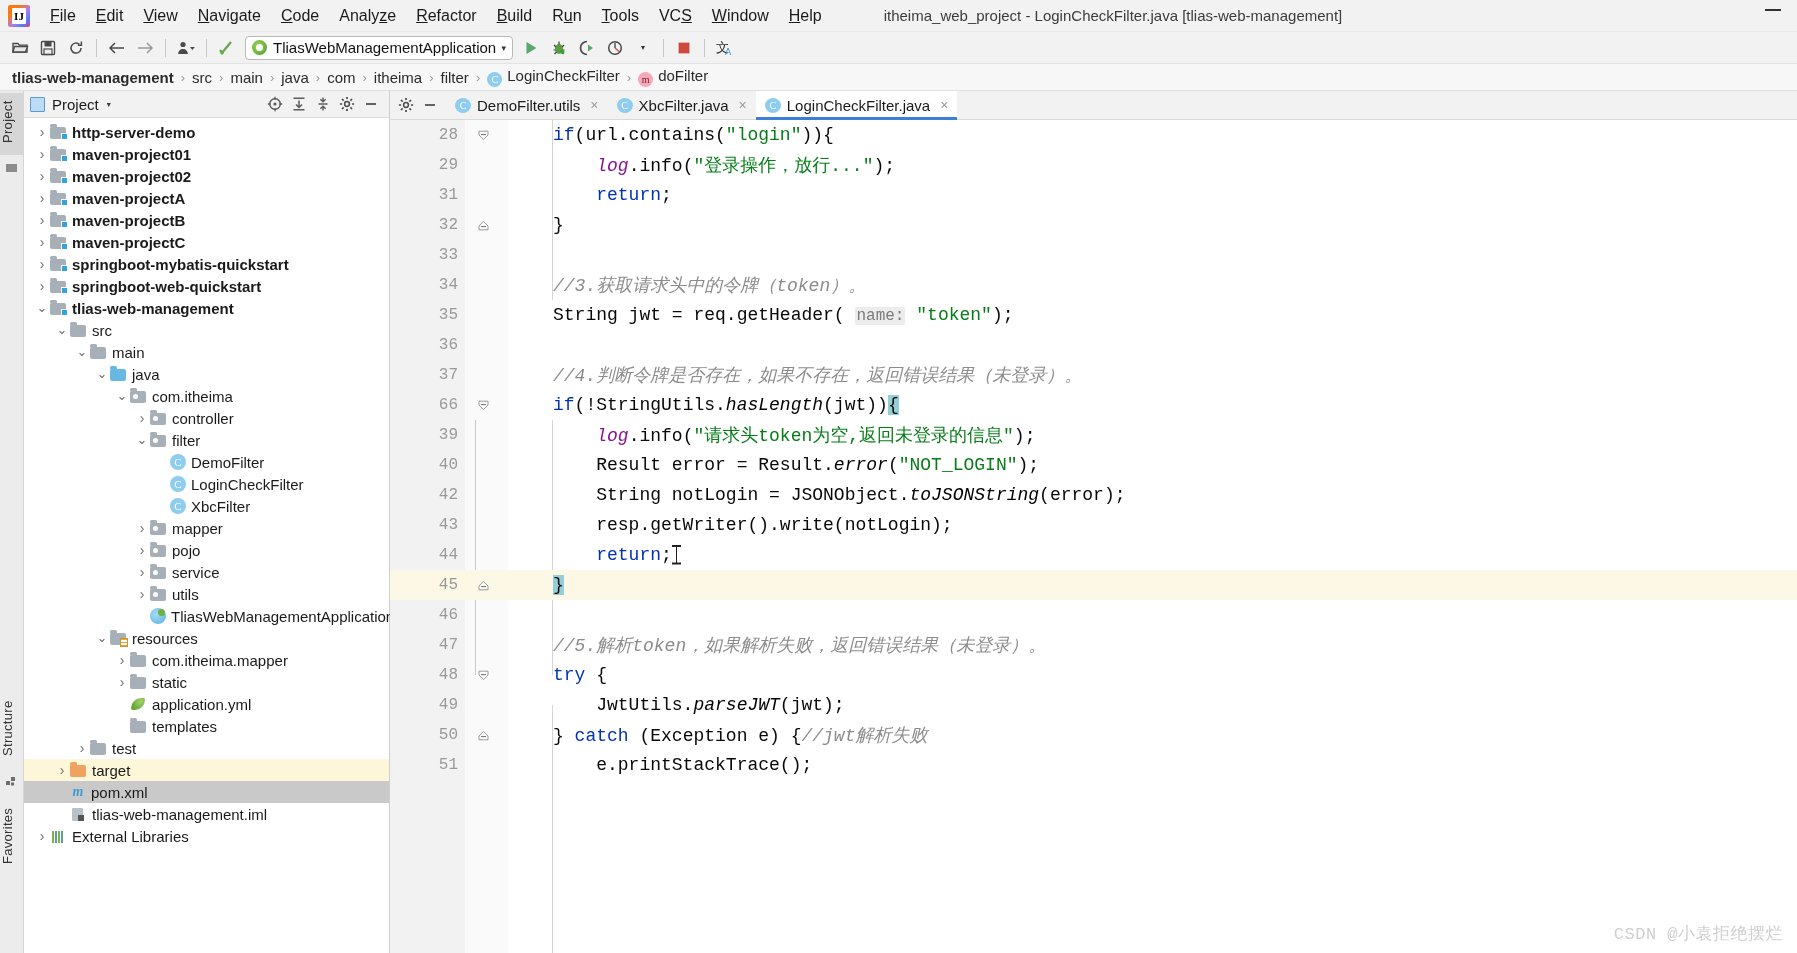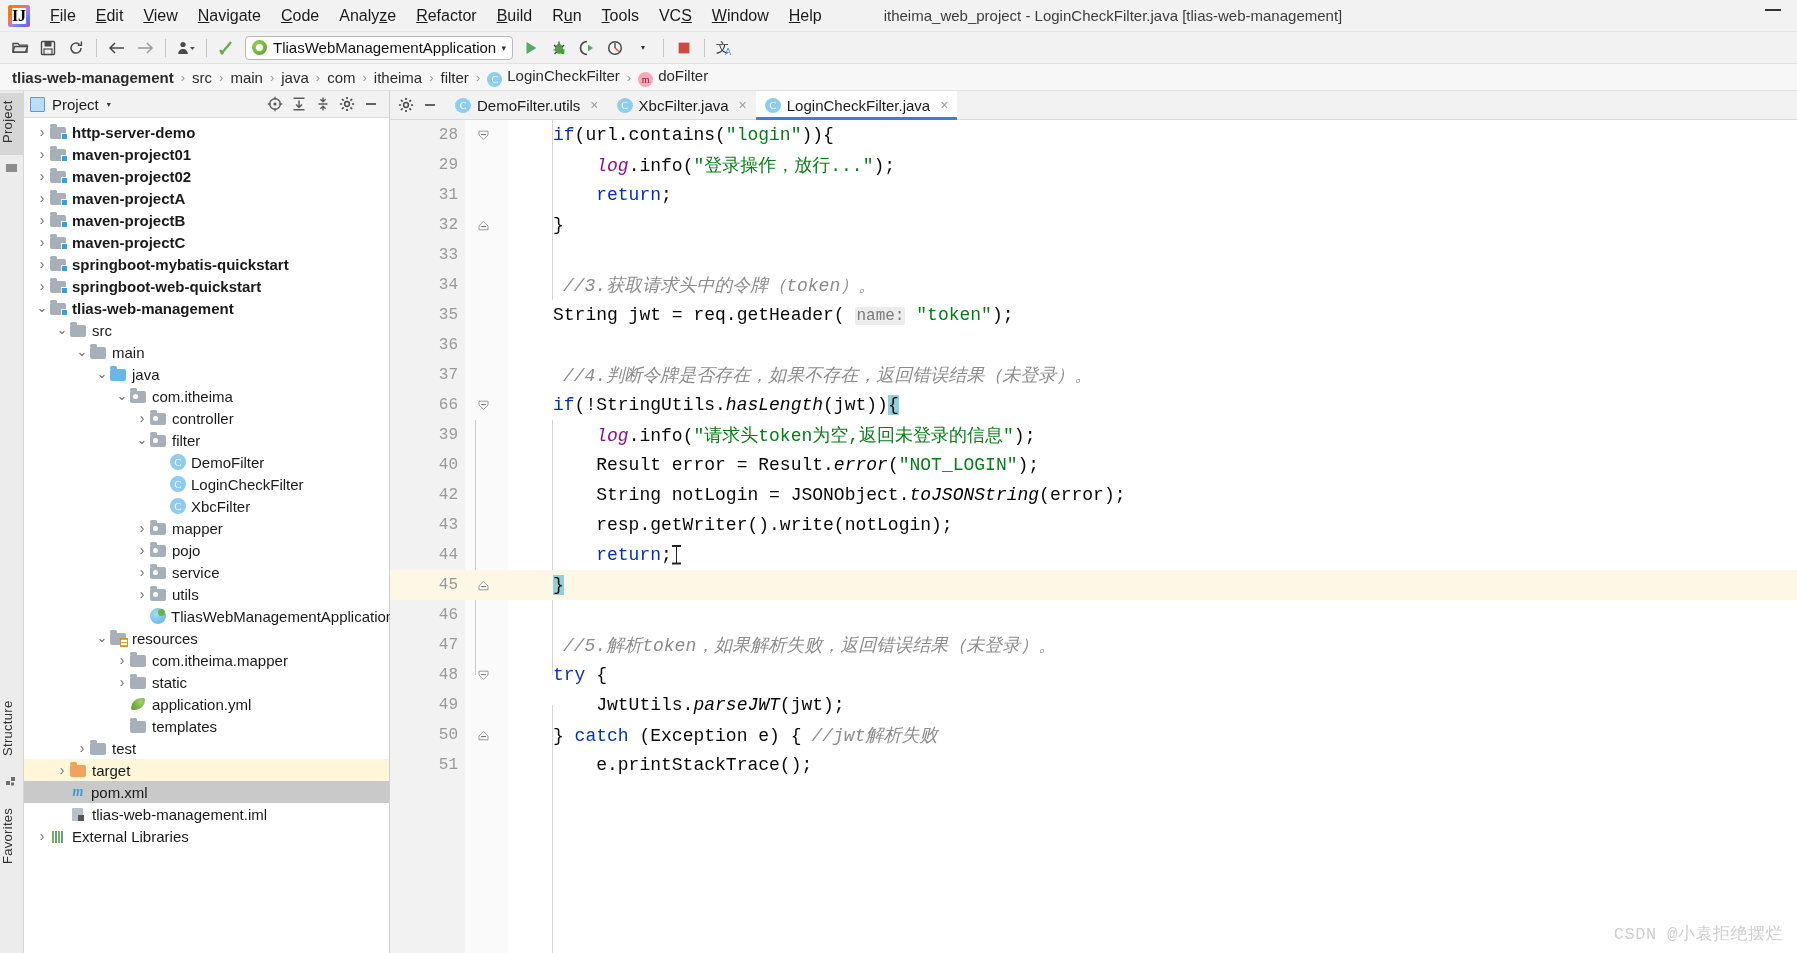--- a/index.html
+++ b/index.html
@@ -21,21 +21,21 @@
     width:22px; height:22px; margin-left:8px; margin-right:10px;
     position:relative; border-radius:2px;
     background:linear-gradient(135deg,#f97a12 0%,#f97a12 30%,#b07ce8 55%,#4e7fff 80%,#fe315d 100%);
     display:flex; align-items:center; justify-content:center;
   }
   .ij-logo::after{
     content:""; position:absolute; left:4px; top:3px; width:14px; height:16px;
     background:#fff; border-radius:1px;
   }
   .ij-logo span{
-    position:relative; z-index:2; font-size:16px; font-weight:bold; color:#000;
+    position:relative; z-index:2; font-size:11px; font-weight:bold; color:#000;
     font-family:"Liberation Serif", serif;
   }
   .menu-item {
     font-size:16px; color:#1a1a1a; padding:3px 10px; cursor:default;
     white-space:nowrap; line-height:20px;
   }
   .menu-item .u { text-decoration:underline; }
   .title-text {
     font-size:15px; color:#3c3c3c; margin-left:52px; white-space:nowrap;
   }
@@ -259,21 +259,21 @@
   .code {
     position:absolute; left:163px; color:#080808;
   }
   .indentguide {
     position:absolute; width:1px; background:#d4d4d4;
   }
 
   
   .k  { color:#0033b3; }            
   .s  { color:#067d17; }            
-  .cm { color:#8c8c8c; font-style:italic;margin-left:10px; }  
+  .cm { color:#8c8c8c; font-style:italic; }  
   .fld{ color:#871094; font-style:italic; }  
   .mi { color:#000; font-style:italic; }     
   .hint {
     color:#7a7a7a; background:#ececec; border-radius:2px; padding:0 1px;
     font-size:16px;
   }
   .brace-hl { background:#93cfd7; }
 
   .caret-i {
     display:inline-block; width:9px; height:19px; position:relative;

